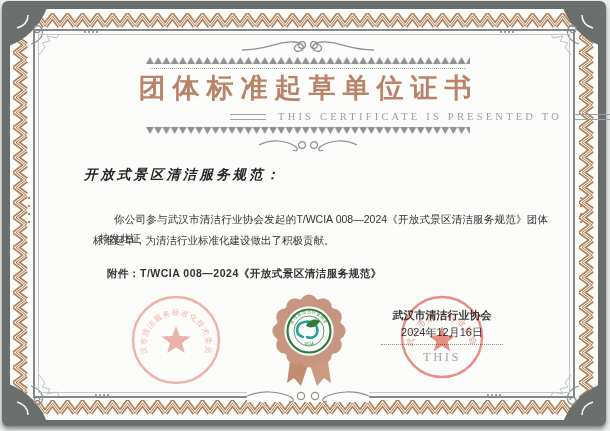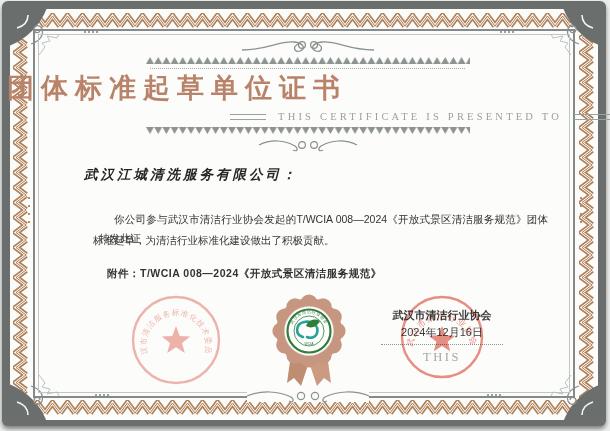--- a/index.html
+++ b/index.html
@@ -21,21 +21,21 @@
   .dr{position:absolute;width:2px;height:2px;background:#9aa0a0;}
   .dr-h{box-shadow:4px 0 #9aa0a0,8px 0 #9aa0a0,12px 0 #9aa0a0;}
   .dr-v{background:#c08a5f;box-shadow:0 8px #c08a5f,0 16px #c08a5f,0 24px #c08a5f;}
   
   .vine{position:absolute;width:24px;height:24px;}
   .v-tr{transform:scaleX(-1);} .v-bl{transform:scaleY(-1);} .v-br{transform:scale(-1,-1);}
   
   .orn-top{position:absolute;left:238px;top:35px;}
   .tri-row{position:absolute;left:146px;}
   .dotted-div{position:absolute;left:150px;top:68px;width:315px;border-top:1.5px dotted #a5abab;}
-  .title{position:absolute;left:0;top:70px;width:100%;margin:0;text-align:left;
+  .title{position:absolute;left:0;top:70px;width:100%;margin:0;text-align:center;
          font-family:"Liberation Serif","DejaVu Serif",serif;font-weight:700;
          font-size:27px;letter-spacing:7px;text-indent:7px;color:var(--c-title,#b9836a);}
   .subtitle-row{position:absolute;left:0;top:111px;width:100%;display:flex;align-items:center;justify-content:flex-end;gap:12px;}
   .rule{width:36px;height:4px;border-top:1.2px solid #9aa1a1;border-bottom:1.2px solid #9aa1a1;}
   .subtitle{font-family:"Liberation Serif","DejaVu Serif",serif;font-size:10.5px;letter-spacing:3.2px;color:#9aa1a1;}
   .orn-small{position:absolute;left:253px;top:137px;}
   
   .recipient{position:absolute;left:84px;top:166px;font-family:"Liberation Serif","DejaVu Serif",serif;
              font-style:italic;font-weight:700;font-size:13.5px;letter-spacing:3px;color:#262626;}
   .para{position:absolute;left:78px;top:194px;width:455px;margin:15px;font-size:10.5px;line-height:21px;
@@ -164,21 +164,21 @@
     </svg>
   <svg class="orn-small" width="110" height="16">
     <g stroke="#8b9191" stroke-width="1.2" fill="none">
       <path d="M6 8 C 18 2 32 3 42 9 C 46 12 44 15 40 13"></path>
       <path d="M104 8 C 92 2 78 3 68 9 C 64 12 66 15 70 13"></path>
       <circle cx="49" cy="8" r="3.4"></circle>
         <circle cx="61" cy="8" r="3.4"></circle>
     </g>
   </svg>
 
-  <div class="recipient">武汉江城清洗服务有限公司：</div>
+  <div class="recipient">开放式景区清洁服务规范：</div>
   <p class="para">你公司参与武汉市清洁行业协会发起的T/WCIA 008—2024《开放式景区清洁服务规范》团体标准起草，为清洁行业标准化建设做出了积极贡献。</p>
   <p class="closing">特发此证</p>
   <p class="attachment">附件：T/WCIA 008—2024《开放式景区清洁服务规范》</p>
 
   <svg class="seal seal-left" width="92" height="92" viewBox="0 0 92 92">
     <defs>
         <path id="arcL" d="M 18 62 A 30 30 0 1 1 74 62" fill="none"></path>
       </defs>
     <circle cx="46" cy="46" r="43" fill="none" stroke="#dc4b3c" stroke-width="2.4"></circle>
     <polygon points="46,32 49.7,41.9 60.3,42.4 52,48.9 54.8,59.1 46,53.3 37.2,59.1 40,48.9 31.7,42.4 42.3,41.9" fill="#dc4b3c"></polygon>

